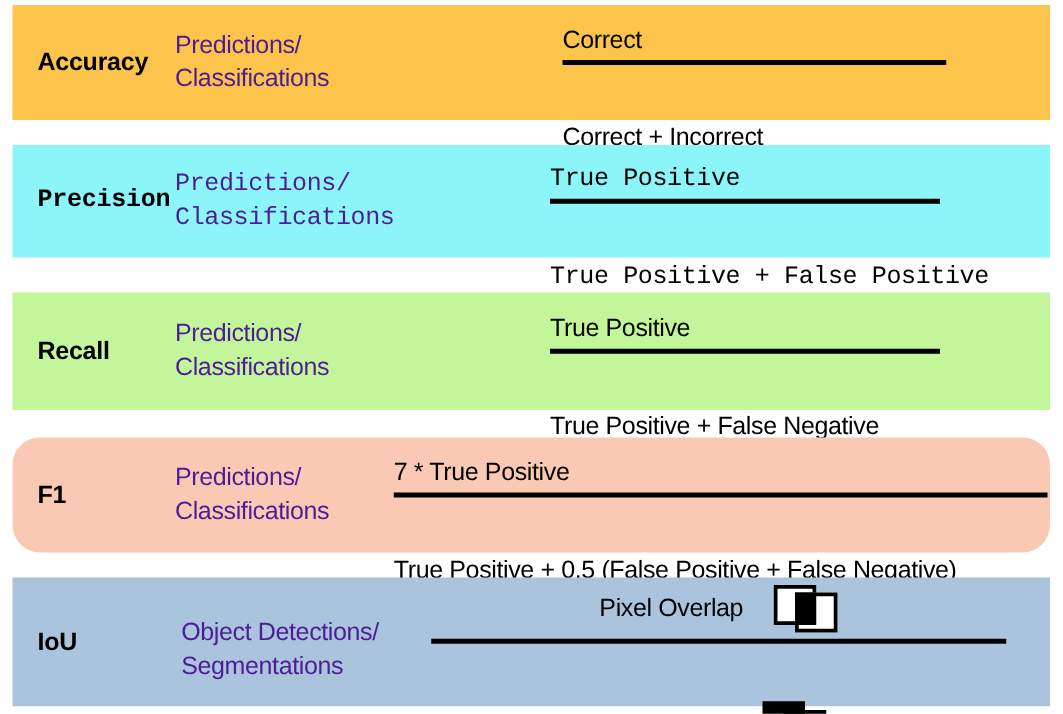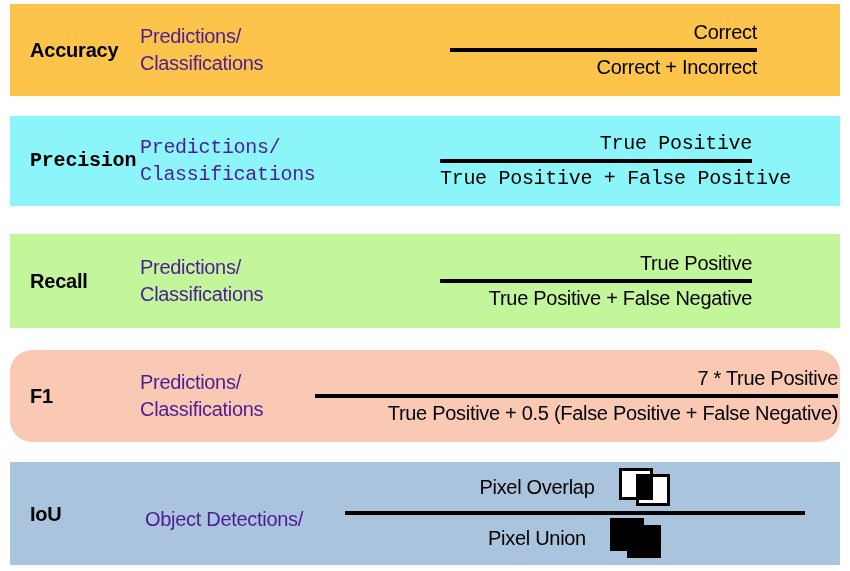--- a/index.html
+++ b/index.html
@@ -56,27 +56,28 @@
 
   .formula {
     flex: 1 1 auto;
     display: flex;
     flex-direction: column;
     align-items: stretch;
     justify-content: center;
     min-width: 0;
   }
   .numerator, .denominator {
-    text-align: right;
+    text-align: left;
     font-size: 20px;
     color: #000000;
     white-space: nowrap;
     letter-spacing: -0.3px;
     line-height: 1.25;
     padding: 1px 0;
+    margin-top: 43px;
   }
   .frac-bar {
     height: 4px;
     background: #000000;
     margin: 2px 0;
   }
 
   
   .row-0 .metric-task { width: 310px; }
   .row-0 .formula     { margin-right: 83px; }
@@ -194,20 +195,21 @@
       <div class="numerator">7 * True Positive</div>
       <div class="frac-bar"></div>
       <div class="denominator">True Positive + 0.5 (False Positive + False Negative)</div>
     </div>
   </div>
 
   <div class="metric-row row-4" style="background: rgb(169, 196, 220);">
     <div class="metric-name">IoU</div>
     <div class="metric-task">
       <span class="task-line">Object Detections/</span>
+      <span class="task-line">Segmentations</span>
     </div>
     <div class="formula">
       <div class="numerator iou-line">
         <span class="iou-label">Pixel Overlap</span>
         <span class="icon-overlap">
           <span class="sq sq-a"></span>
           <span class="sq sq-b"></span>
           <span class="inter"></span>
         </span>
       </div>

